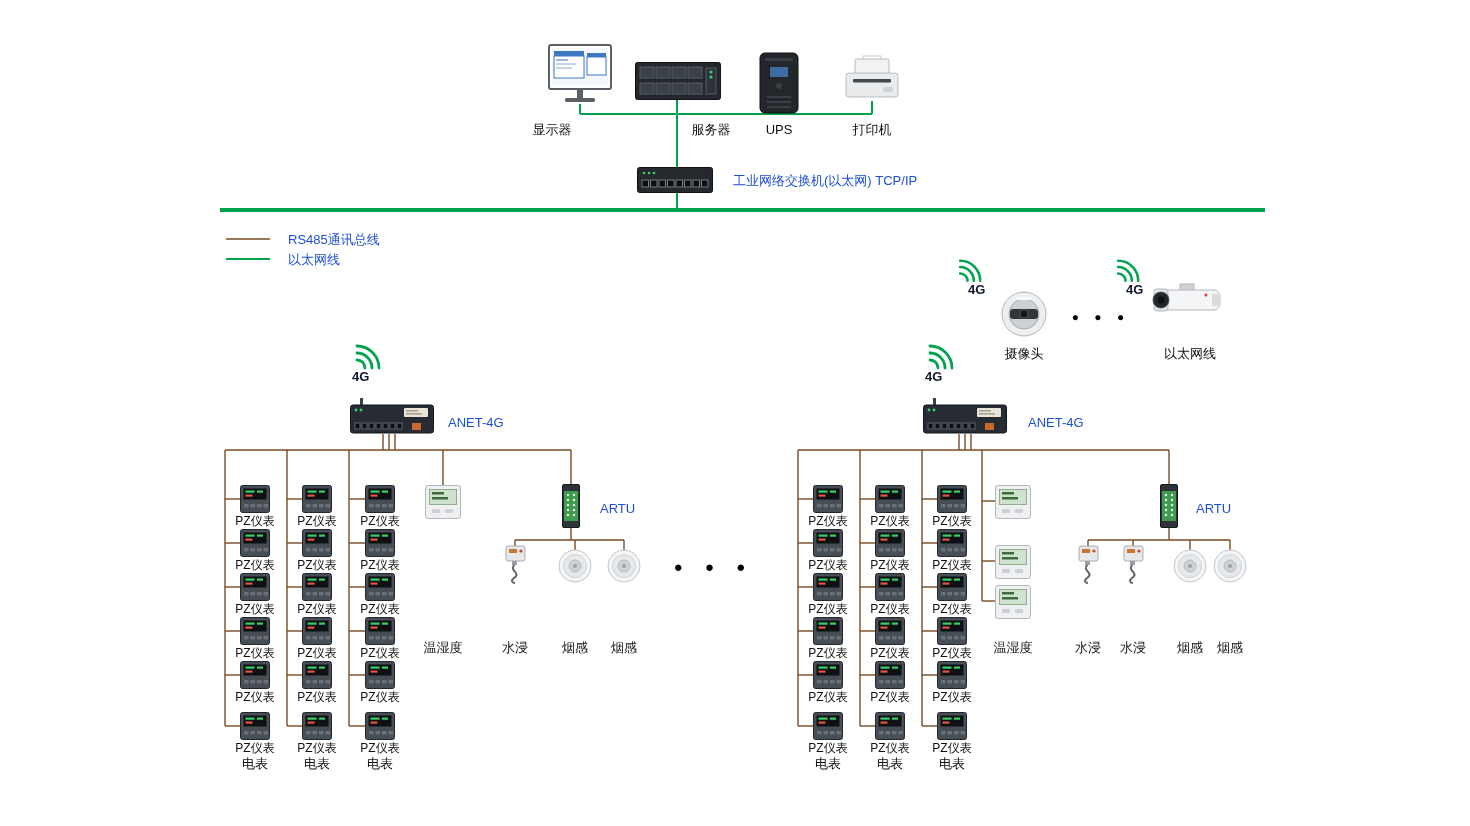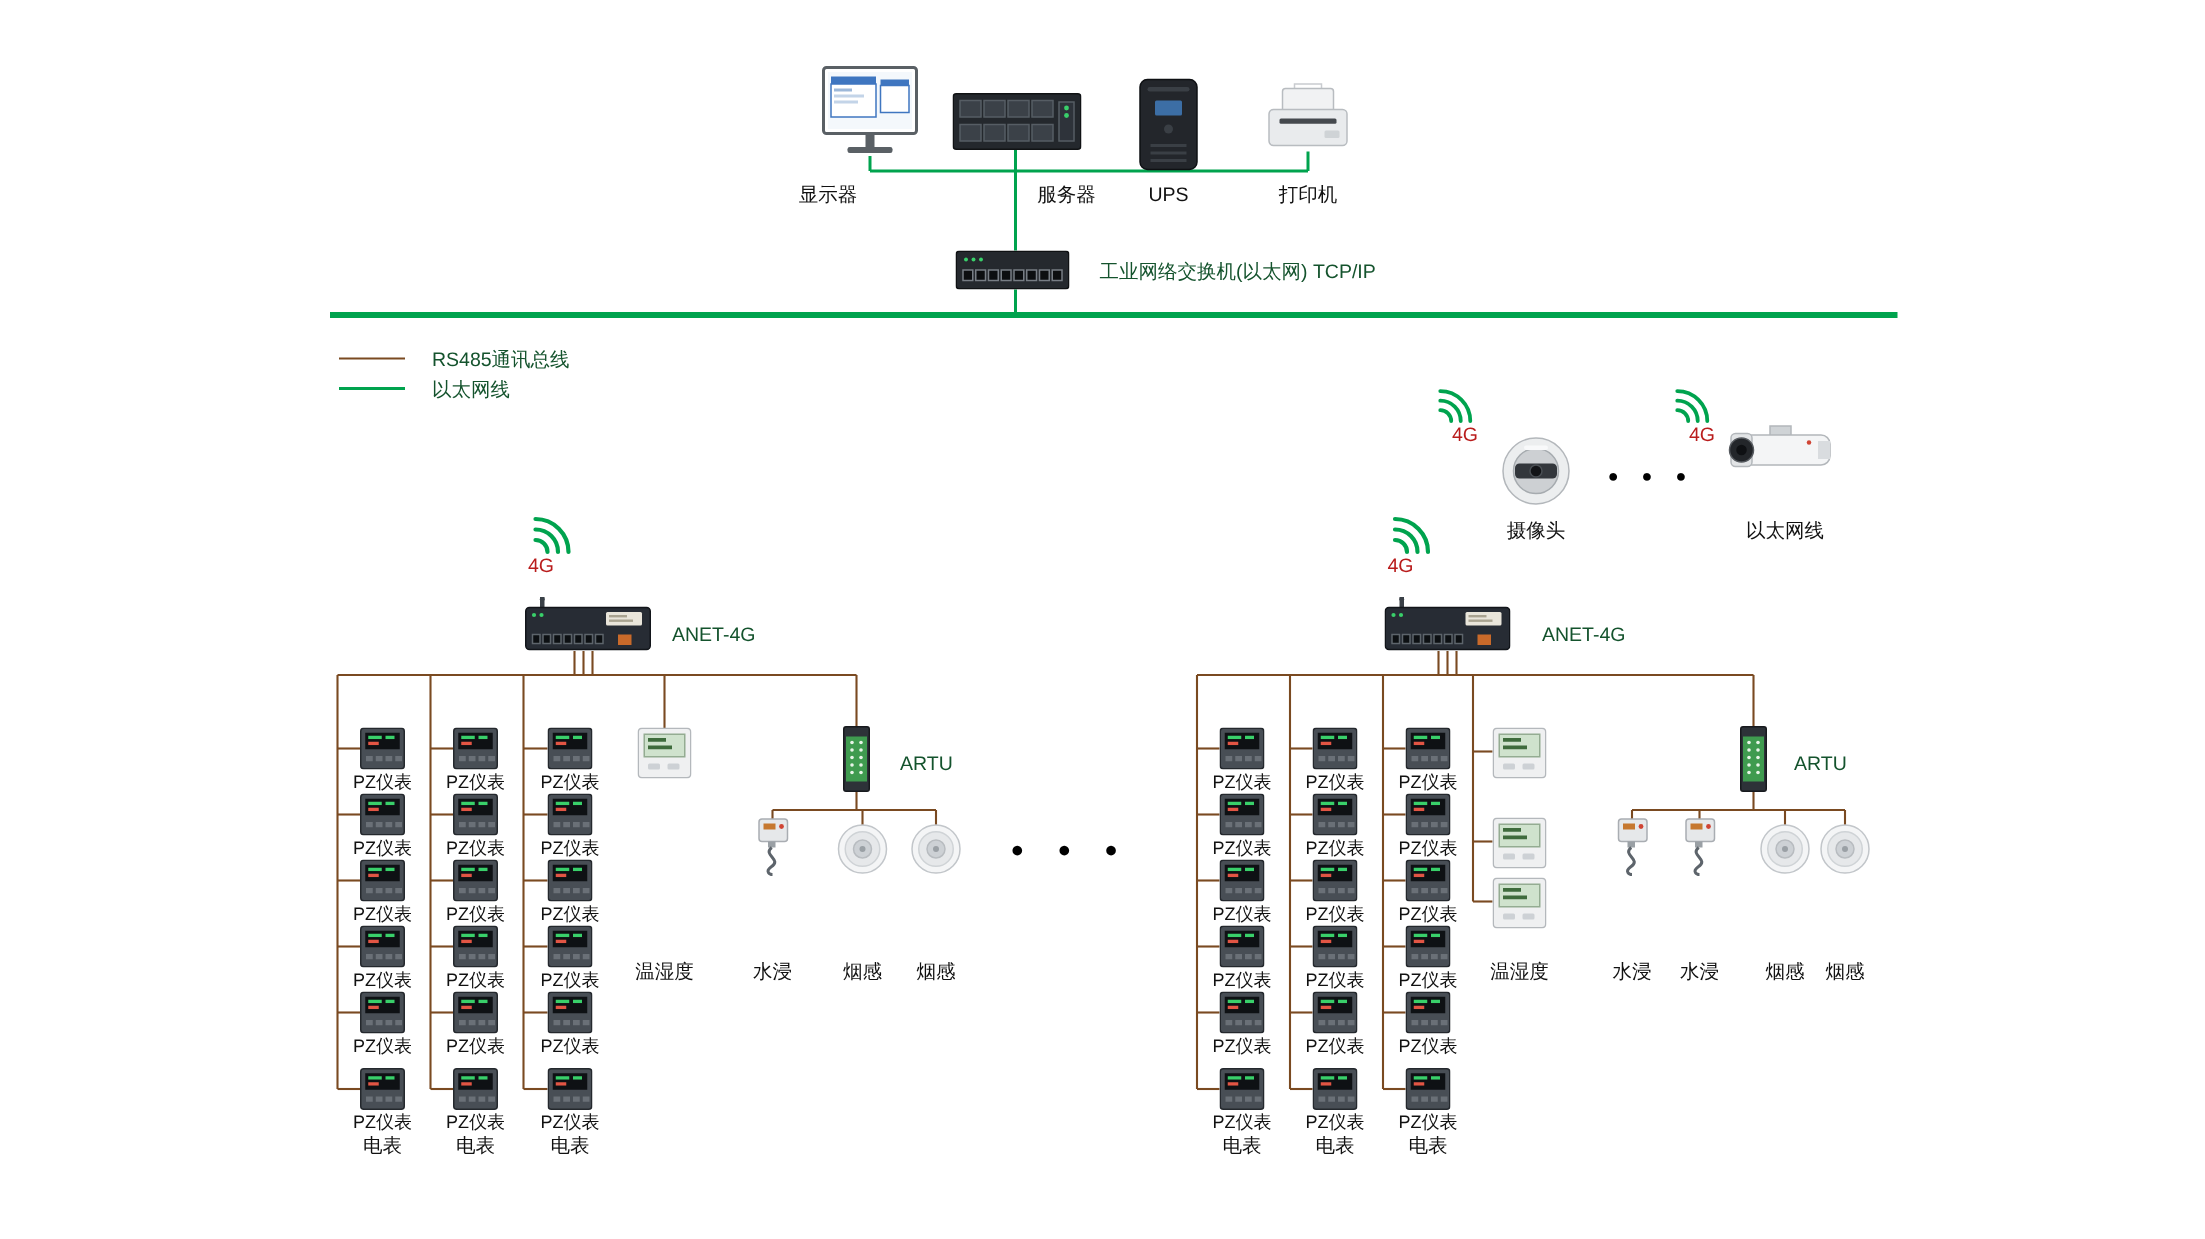--- a/index.html
+++ b/index.html
@@ -2,23 +2,23 @@
 <html><head>
 <meta charset="utf-8">
 <style>
   *{box-sizing:border-box}
   html,body{margin:0;padding:0;background:#fff}
   body{font-family:"Liberation Sans","DejaVu Sans",sans-serif}
   #canvas{position:relative;width:1470px;height:826px;background:#fff;overflow:hidden}
   #wires{position:absolute;left:0;top:0}
   .dev{position:absolute;line-height:0}
   .lbl{position:absolute;font-size:13px;color:#111;white-space:nowrap;transform:translateX(-50%);line-height:15px}
-  .lbl-left{position:absolute;font-size:13px;color:#14532d;white-space:nowrap;line-height:15px}
+  .lbl-left{position:absolute;font-size:13px;color:#1d4ed8;white-space:nowrap;line-height:15px}
   .sm{font-size:12px}
-  .g4{color:#b91c1c;font-weight:400}
+  .g4{color:#0f172a;font-weight:700}
   .dots{position:absolute;transform:translateX(-50%);font-size:15px;letter-spacing:9px;color:#000;font-weight:bold;white-space:nowrap}
   .dots-sm{position:absolute;transform:translateX(-50%);font-size:12px;letter-spacing:6px;color:#000;font-weight:bold;white-space:nowrap}
 </style>
 </head>
 <body>
 
 <div id="canvas">
   <svg id="wires" width="1470" height="826">
       <line x1="580" y1="104" x2="580" y2="114" stroke="#00a34e" stroke-width="2"></line>
       <line x1="580" y1="114" x2="872" y2="114" stroke="#00a34e" stroke-width="2"></line>

